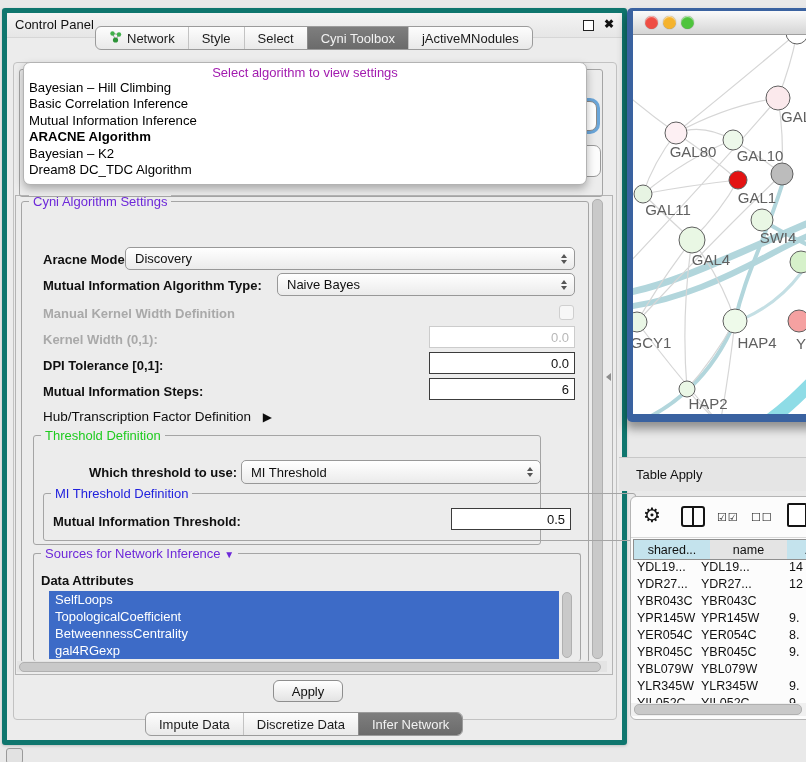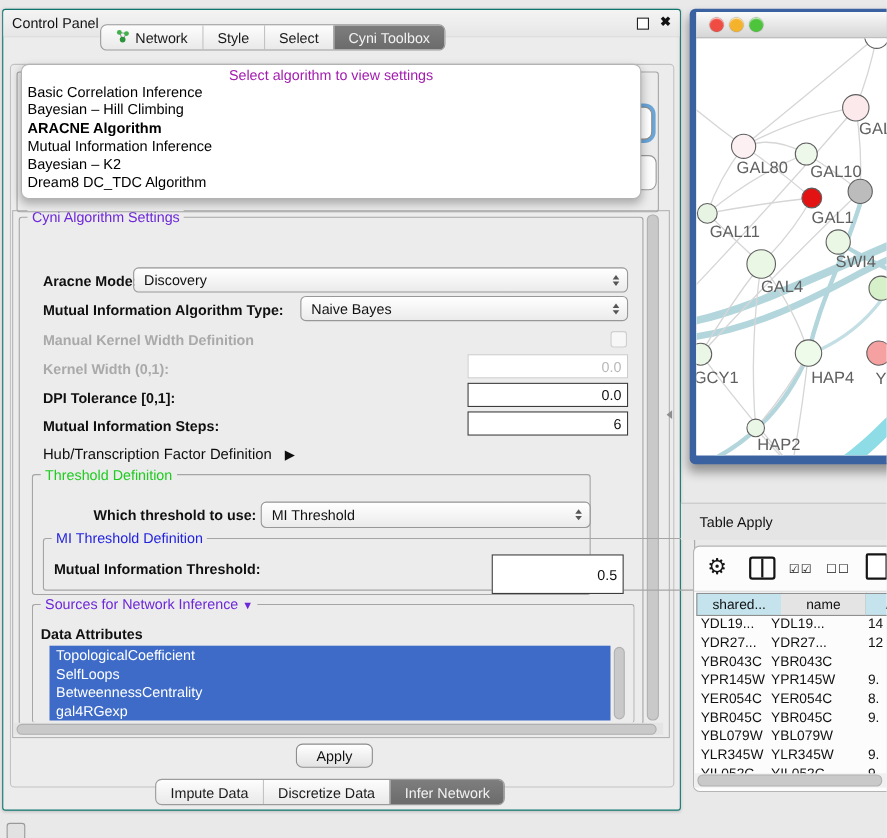--- a/index.html
+++ b/index.html
@@ -1,21 +1,21 @@
 <!DOCTYPE html>
 <html><head>
 <meta charset="utf-8">
 <style>
   html,body{margin:0;padding:0}
   body{width:806px;height:762px;overflow:hidden;background:#e9e9e9;
        font-family:"Liberation Sans",sans-serif;position:relative}
   .abs{position:absolute}
   
   #cp{position:absolute;left:2px;top:8px;width:615px;height:727px;background:#ececec;
-      border:1px solid #0f766e;border-radius:3px;box-shadow:0 1px 3px rgba(0,0,0,.18)}
+      border:5px solid #0f766e;border-radius:3px;box-shadow:0 1px 3px rgba(0,0,0,.18)}
   #cp-titlebar{position:absolute;left:0;top:0;right:0;height:24px;
       background:linear-gradient(#f4f4f4,#e6e6e6);border-bottom:1px solid #d6d6d6;border-radius:3px 3px 0 0}
   #cp-title{position:absolute;left:8px;top:4px;font-size:13px;color:#111}
   #float-ic{position:absolute;right:28px;top:7px;width:9px;height:9px;border:1.6px solid #222;background:#fff}
   #close-ic{position:absolute;right:8px;top:4px;font-size:12px;font-weight:bold;color:#111}
   .seg{position:absolute;display:flex;height:22px;border:1px solid #9b9b9b;border-radius:6px;
        background:linear-gradient(#fdfdfd,#e9e9e9);font-size:13px;color:#1a1a1a;overflow:hidden}
   .seg-item{display:flex;align-items:center;padding:0 13px;border-left:1px solid #c3c3c3;gap:5px;white-space:nowrap}
   .seg-item:first-child{border-left:none}
   .seg-item.sel{background:linear-gradient(#7e7e7e,#6b6b6b);color:#f2f2f2;border-left-color:#8a8a8a}
@@ -94,35 +94,38 @@
       </div>
       <div class="seg-item">
         <span>Style</span>
       </div>
       <div class="seg-item">
         <span>Select</span>
       </div>
       <div class="seg-item sel">
         <span>Cyni Toolbox</span>
       </div>
+      <div class="seg-item">
+        <span>jActiveMNodules</span>
+      </div>
     </div>
 
   <div id="content-panel"></div>
 
   <div class="frag gbox" style="left:12px;top:56px;width:584px;height:128px"></div>
   <div class="frag" style="left:418px;top:88px;width:170px;height:28px;border:1px solid #8a8a8a;border-radius:7px;background:#fff;box-shadow:0 0 0 3px #6aa5d8"></div>
   <div class="frag" style="left:418px;top:132px;width:174px;height:30px;border:1px solid #9a9a9a;border-radius:7px;background:#fcfcfc"></div>
 
   <div id="dd-popup">
     <div id="dd-placeholder">Select algorithm to view settings</div>
     <div id="dd-list">
+        <div class="dd-item">Bayesian – Hill Climbing</div>
         <div class="dd-item">Basic Correlation Inference</div>
-        <div class="dd-item">Bayesian – Hill Climbing</div>
+        <div class="dd-item">Mutual Information Inference</div>
         <div class="dd-item bold">ARACNE Algorithm</div>
-        <div class="dd-item">Mutual Information Inference</div>
         <div class="dd-item">Bayesian – K2</div>
         <div class="dd-item">Dream8 DC_TDC Algorithm</div>
       </div>
   </div>
 
   <div class="abs" style="left:8px;top:182px;width:596px;height:478px;border:1px solid #b4b4b4;background:#ececec;overflow:hidden">
   </div>
 
   <div class="gbox" style="left:14px;top:188px;width:568px;height:462px">
     <span class="gtitle">Cyni Algorithm Settings</span>
@@ -170,29 +173,29 @@
     <span>MI Threshold</span>
     <span class="arr">
         <i class="u"></i>
         <i class="d"></i>
       </span>
   </div>
   <div class="gbox" style="left:36px;top:480px;width:593px;height:48px">
     <span class="gtitle" style="color:#2222dd">MI Threshold Definition</span>
   </div>
   <div class="lb" style="left:46px;top:501px">Mutual Information Threshold:</div>
-  <input class="fld" style="left: 444px; top: 495px; width: 120px; height: 36px;" value="0.5">
+  <input class="fld" style="left: 444px; top: 495px; width: 120px; height: 22px;" value="0.5">
 
   <div class="gbox" style="left:26px;top:540px;width:548px;height:108px;border-bottom:none">
     <span class="gtitle"><span>Sources for Network Inference</span> <span style="font-size:10px">▼</span></span>
   </div>
   <div class="lb" style="left:34px;top:560px">Data Attributes</div>
   <div class="abs" id="attr-list" style="left:42px;top:578px;width:510px;height:68px;background:#3d6bc7;overflow:hidden">
+      <div class="attr-item">SelfLoops</div>
       <div class="attr-item">TopologicalCoefficient</div>
-      <div class="attr-item">SelfLoops</div>
       <div class="attr-item">BetweennessCentrality</div>
       <div class="attr-item">gal4RGexp</div>
     </div>
   <div class="abs" style="left:554px;top:578px;width:11px;height:68px">
     <div class="sb-thumb" style="left:1px;top:1px;width:8px;height:64px"></div>
   </div>
 
   <div class="abs" style="left:10px;top:648px;width:590px;height:11px;background:#e4e4e4">
     <div class="sb-thumb" style="left:2px;top:1px;width:580px;height:8px"></div>
   </div>

